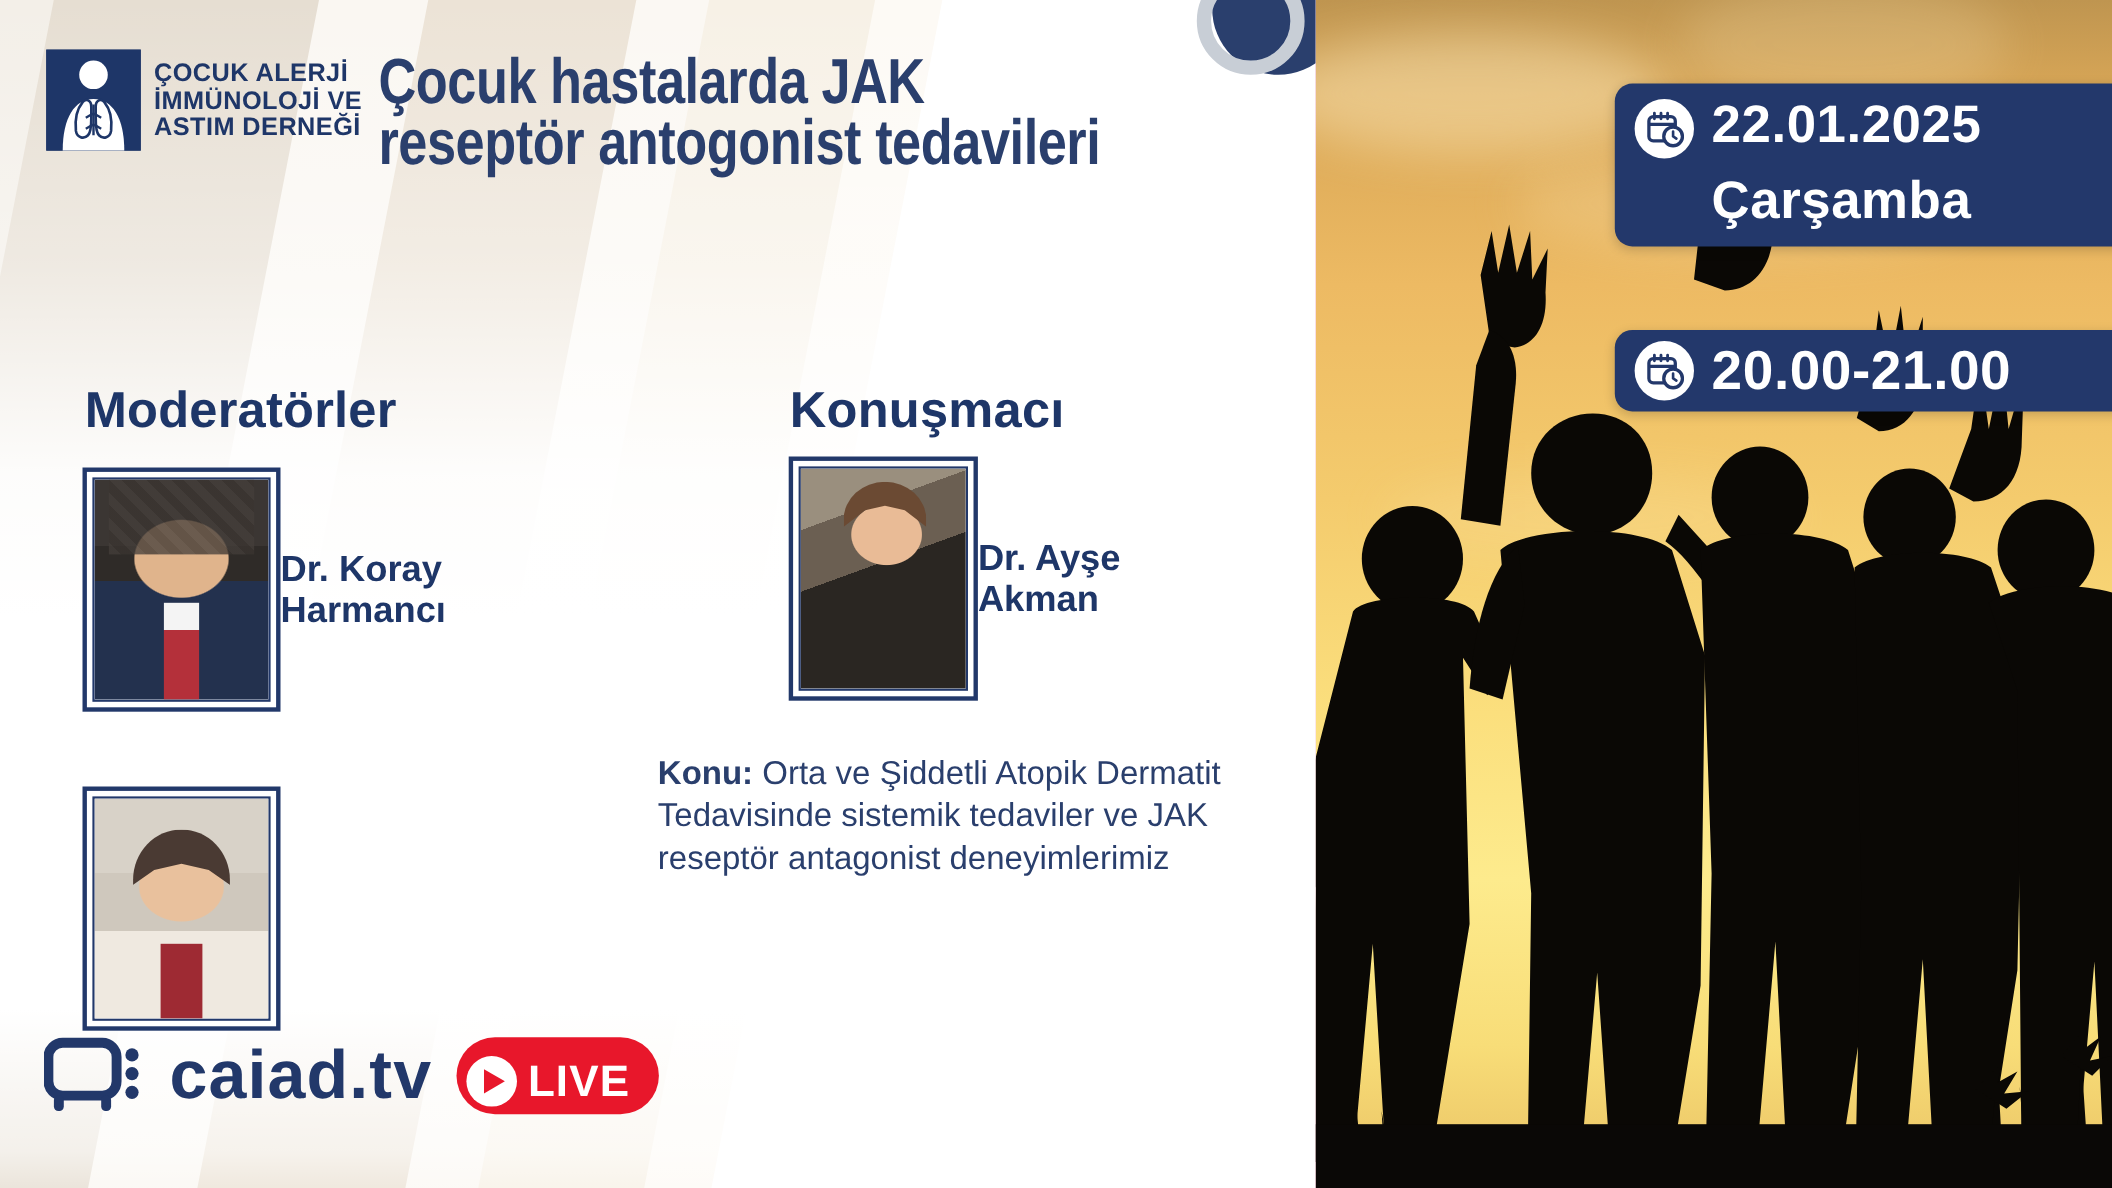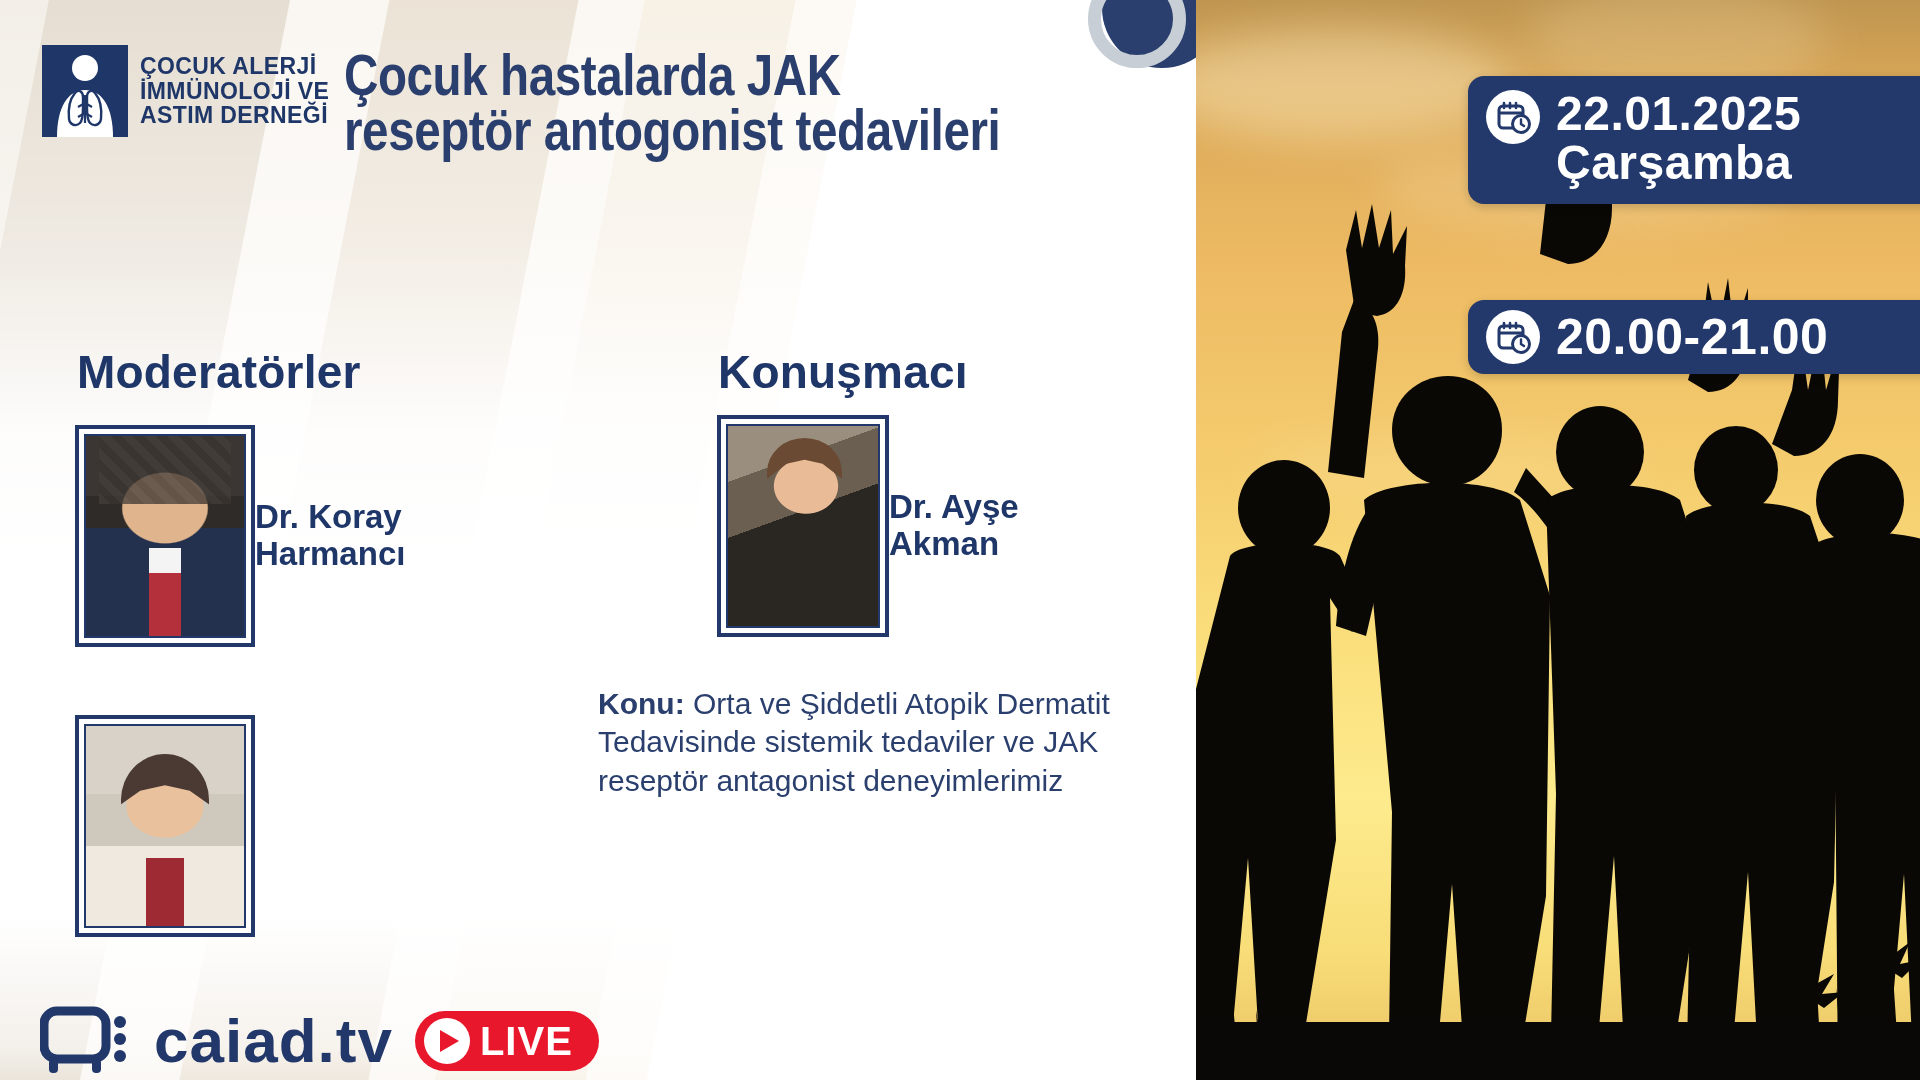--- a/index.html
+++ b/index.html
@@ -79,44 +79,44 @@
      linear-gradient(160deg,#9a8f7e 0 22%, #6b5f52 22% 44%, #2a2622 44% 100%);}
   .ph-ayse:after{content:"";position:absolute;left:26%;top:6%;width:50%;height:34%;
      border-radius:50% 50% 40% 40%;background:#6b4a33;clip-path:polygon(0 0,100% 0,100% 60%,74% 38%,50% 32%,26% 38%,0 60%);}
 
   
   .topic{position:absolute;left:598px;top:685px;width:600px;z-index:6;
      font-size:30px;line-height:1.28;color:#2a3f6d;font-weight:500;}
   .topic b{font-weight:700;}
 
   
-  .footer{position:absolute;left:40px;top:1005px;display:flex;align-items:center;gap:22px;z-index:8;}
+  .footer{position:absolute;left:40px;top:942px;display:flex;align-items:center;gap:22px;z-index:8;}
   .tv-icon{width:92px;height:72px;position:relative;flex:0 0 auto;}
   .brand{font-weight:700;font-size:62px;color:#22386a;letter-spacing:1px;line-height:1;}
-  .live-pill{display:flex;align-items:center;gap:10px;background:#e8172b;border-radius:40px;padding:7px 26px 7px 9px;}
+  .live-pill{display:flex;align-items:center;gap:10px;background:#e8172b;border-radius:40px;padding:17px 26px 7px 9px;}
   .live-circle{width:46px;height:46px;border-radius:50%;background:#fff;display:flex;align-items:center;justify-content:center;flex:0 0 auto;}
   .live-tri{width:0;height:0;border-left:19px solid #e8172b;border-top:11px solid transparent;border-bottom:11px solid transparent;margin-left:6px;}
   .live-text{color:#fff;font-weight:700;font-size:40px;letter-spacing:1px;line-height:1;}
 
   
   .right-panel{position:absolute;left:1196px;top:0;width:724px;height:1080px;overflow:hidden;
     background:linear-gradient(180deg,#c39a52 0%,#e0ad5c 10%,#eebb62 26%,#f5cc6c 44%,#fbe07e 62%,#fde98c 76%,#f6d濃 100%);}
   .sky{position:absolute;inset:0;background:
     linear-gradient(180deg,#bf9550 0%,#d9a757 8%,#edba63 24%,#f4cb6d 42%,#fbdf7d 60%,#fdeb8d 74%,#f8dd78 88%,#e9c163 100%);}
   .cloud{position:absolute;border-radius:50%;background:rgba(255,240,200,.42);filter:blur(22px);}
   .ground{position:absolute;left:0;bottom:0;width:100%;height:58px;background:#0a0806;}
 
   
   .badge{position:absolute;background:#23386b;border-radius:16px;display:flex;align-items:center;
      padding:10px 18px;gap:16px;z-index:20;box-shadow:0 3px 10px rgba(0,0,0,.18);}
   .badge-date{left:1468px;top:76px;width:520px;flex-wrap:wrap;align-items:flex-start;padding:14px 18px 16px;}
   .badge-time{left:1468px;top:300px;width:520px;}
   .cal-icon{width:54px;height:54px;border-radius:50%;background:#fff;flex:0 0 auto;
      display:flex;align-items:center;justify-content:center;}
-  .badge-lines{display:flex;flex-direction:column;line-height:1.02;}
+  .badge-lines{display:flex;flex-direction:column;line-height:1.02;gap:20px;}
   .badge-lines span{font-weight:700;font-size:48px;color:#ffffff;letter-spacing:.5px;white-space:nowrap;}
   .badge-time .badge-lines span{font-size:50px;}
 </style>
 </head>
 <body>
 
 <div class="poster">
 
   <div class="left-panel">
 

